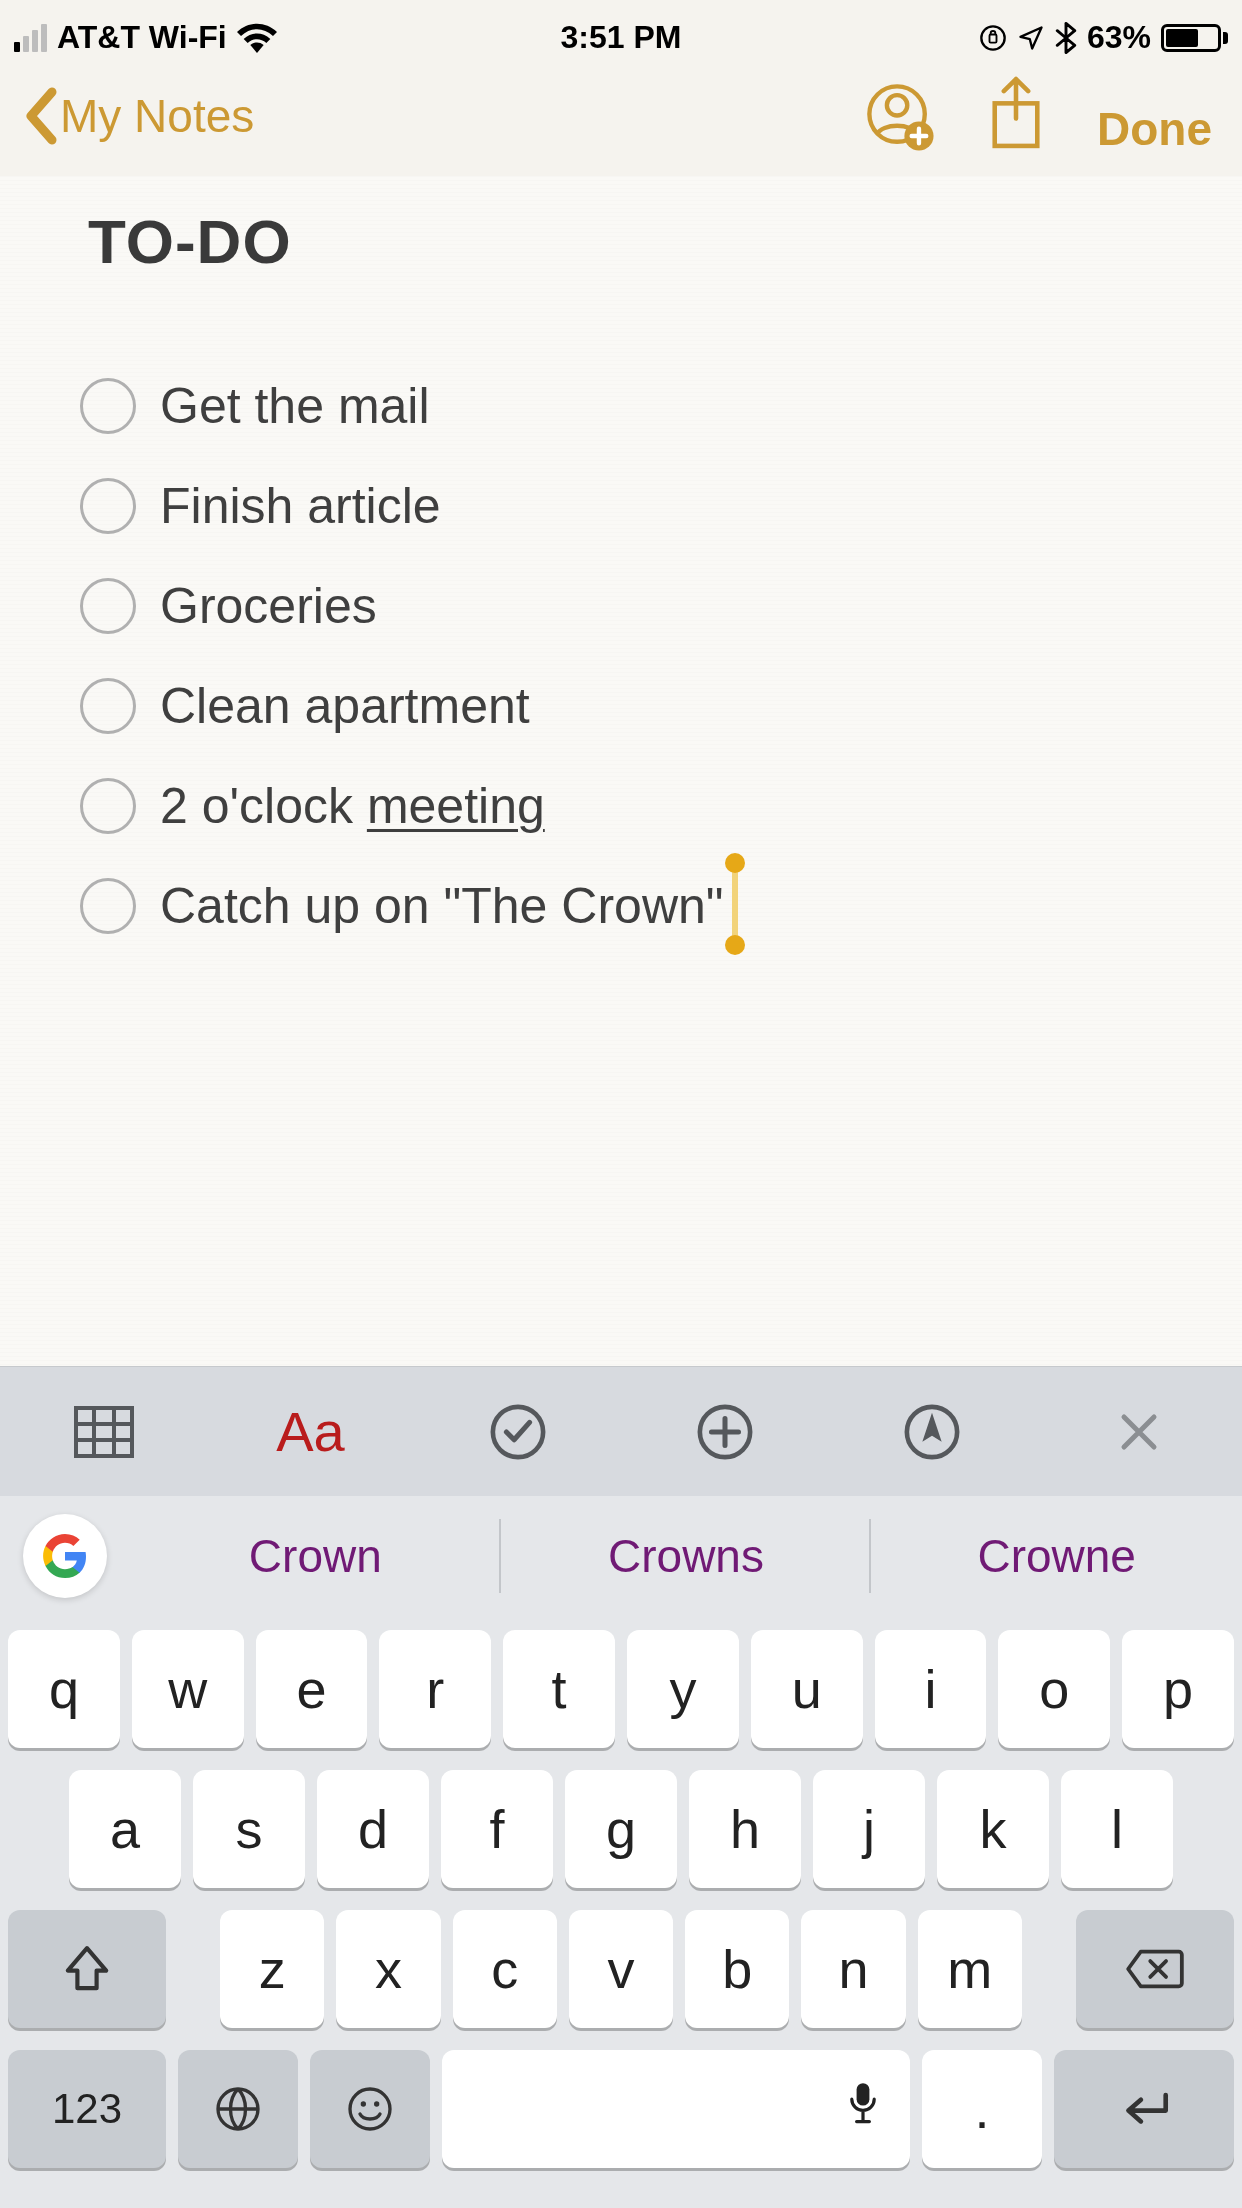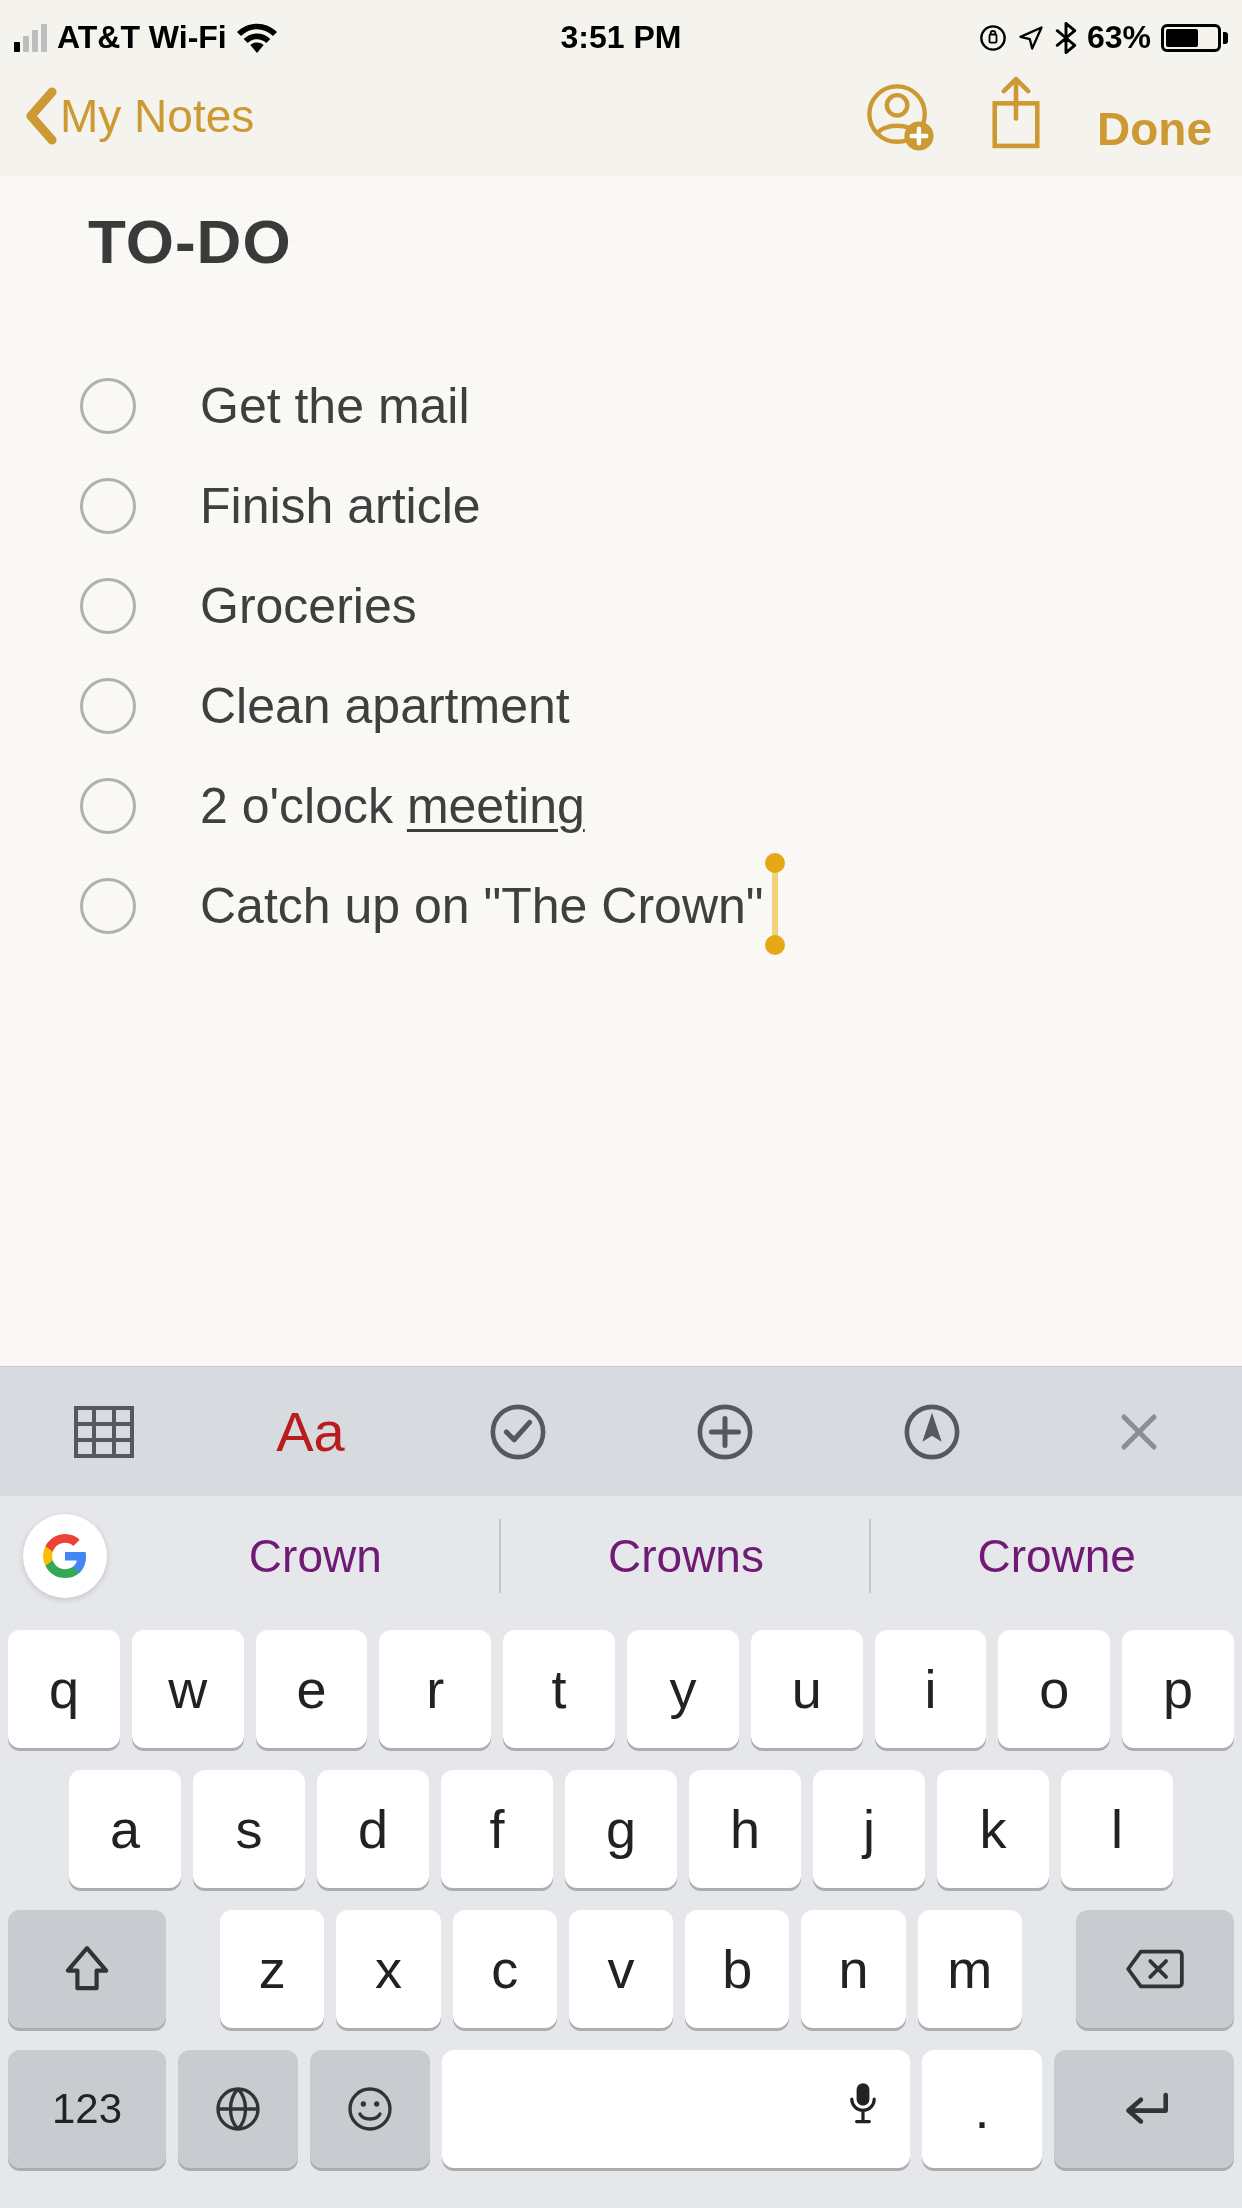--- a/index.html
+++ b/index.html
@@ -56,21 +56,21 @@
     background: #faf9f6;
     background-image:
       linear-gradient(rgba(0,0,0,0.01) 1px, transparent 1px);
     background-size: 100% 4px;
     padding: 30px 60px 0 80px;
     position: relative;
     overflow: hidden;
   }
   .note-title { font-size: 62px; font-weight: 800; color:#3a3a3a; letter-spacing:1px; margin-bottom: 100px; margin-left:8px;}
   .todo-list { display:flex; flex-direction:column; gap:42px; }
-  .todo-item { display:flex; align-items:center; gap:64px; }
+  .todo-item { display:flex; align-items:center; gap:24px; }
   .circle { width:56px; height:56px; border:3px solid #b0b0b0; border-radius:50%; flex:0 0 auto; }
   .todo-text { font-size:50px; color:#3f3f3f; }
   .bold { font-weight:400; }
   .underline { text-decoration: underline; text-decoration-thickness:3px; text-underline-offset:6px;}
   .cursor-wrap { position:relative; display:inline-block; }
   .sel-handle { position:absolute; width:20px; height:20px; background:#e6a817; border-radius:50%; }
   .sel-bar { position:absolute; width:6px; background:#f2d37a; }
 
   
   .format-bar {

